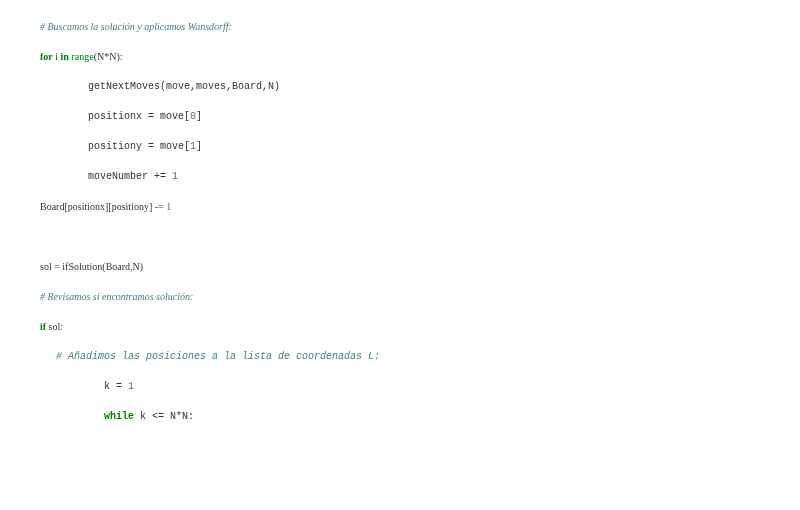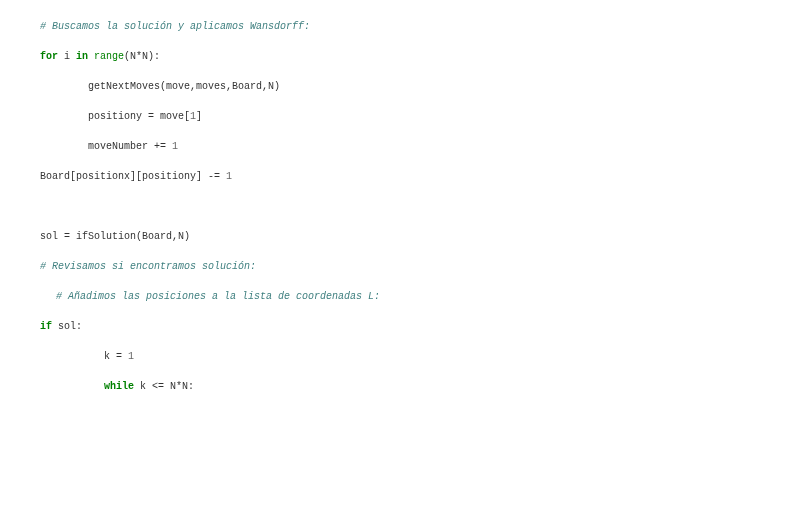--- a/index.html
+++ b/index.html
@@ -17,40 +17,41 @@
 .code-block {
   white-space: pre;
 }
 .line {
   display: block;
 }
 .comment { color: #408080; font-style: italic; }
 .keyword { color: #008000; font-weight: bold; }
 .builtin { color: #008000; }
 .number { color: #666666; }
-.ind1 { padding-left: 32px; }
+.ind1 { padding-left: 32px; font-family: Liberation Serif, serif; }
 .ind2 { padding-left: 48px; }
 .ind3 { padding-left: 80px; }
 .ind4 { padding-left: 96px; }
 </style>
 </head>
 <body>
 
 <div class="code-block">
 <span class="line ind1"><span class="comment"># Buscamos la solución y aplicamos Wansdorff:</span></span>
 <span class="line ind1"><span class="keyword">for</span><span> i </span><span class="keyword">in</span><span class="builtin"> range</span><span>(N*N):</span></span>
 <span class="line ind3"><span>getNextMoves(move,moves,Board,N)</span></span>
+<span class="line ind3"><span>positionx = move[</span><span class="number">0</span><span>]</span></span>
 <span class="line ind3"><span>positiony = move[</span><span class="number">1</span><span>]</span></span>
 <span class="line ind3"><span>moveNumber += </span><span class="number">1</span></span>
 <span class="line ind1"><span>Board[positionx][positiony] -= </span><span class="number">1</span></span>
 <span class="line">&nbsp;</span>
 <span class="line ind1"><span>sol = ifSolution(Board,N)</span></span>
 <span class="line ind1"><span class="comment"># Revisamos si encontramos solución:</span></span>
+<span class="line ind1"><span class="keyword">if</span><span> sol:</span></span>
 <span class="line ind2"><span class="comment"># Añadimos las posiciones a la lista de coordenadas L:</span></span>
-<span class="line ind1"><span class="keyword">if</span><span> sol:</span></span>
 <span class="line ind4"><span>k = </span><span class="number">1</span></span>
 <span class="line ind4"><span class="keyword">while</span><span> k &lt;= N*N:</span></span>
 
 
 
 
 
 
 
 

